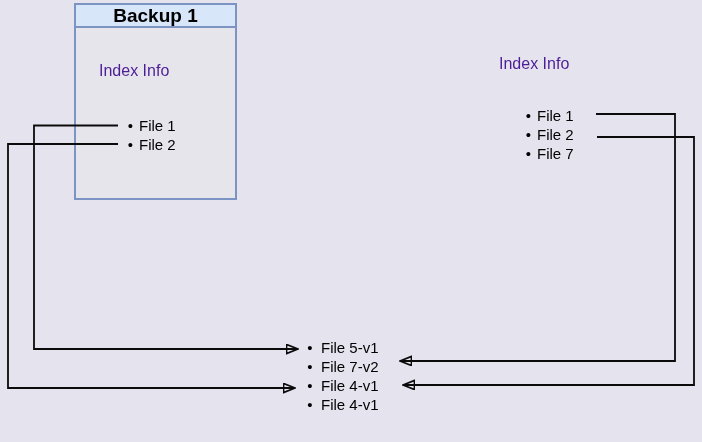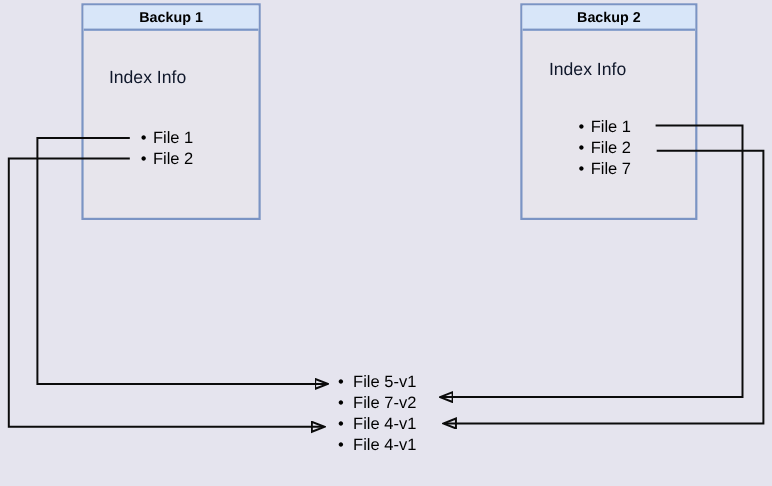--- a/index.html
+++ b/index.html
@@ -18,38 +18,38 @@
     box-sizing:border-box;
     background:rgba(236,232,232,0.35);
   }
   .node.blue{border:2px solid var(--blue_border,#7b94c4);}
   .node.green{border:2px solid var(--green_border,#8eb471);}
   .node-header{
     box-sizing:border-box;
     width:100%;
     text-align:center;
     font-weight:bold;
-    font-size:13px;
+    font-size:19px;
     color:#000;
   }
   .blue .node-header{
     background:var(--blue_header_fill,#d8e6f9);
     border-bottom:2px solid var(--blue_border,#7b94c4);
     height:23px;line-height:21px;
   }
   .green .node-header{
     background:var(--green_header_fill,#d6e8d2);
     border-bottom:2px solid var(--green_border,#8eb471);
     height:25px;line-height:23px;
   }
   .subtitle{
     position:absolute;
     font-size:16px;
     line-height:19px;
-    color:#0f172a;
+    color:#4c1d95;
     white-space:nowrap;
   }
   ul.blist{
     position:absolute;
     list-style:none;
     margin:0;padding:0;
   }
   ul.blist li{
     display:flex;
     align-items:center;
@@ -89,23 +89,20 @@
     <li>
       <span class="b">•</span>
       <span>File 1</span>
     </li>
     <li>
       <span class="b">•</span>
       <span>File 2</span>
     </li>
   </ul>
 
-  <div class="node blue" style="left:473px;top:3px;width:161px;height:197px;">
-    <div class="node-header">Backup 2</div>
-  </div>
   <div class="subtitle" style="left:499px;top:54px;">Index Info</div>
   <ul class="blist" style="left:520px;top:106px;">
     <li>
       <span class="b">•</span>
       <span>File 1</span>
     </li>
     <li>
       <span class="b">•</span>
       <span>File 2</span>
     </li>

